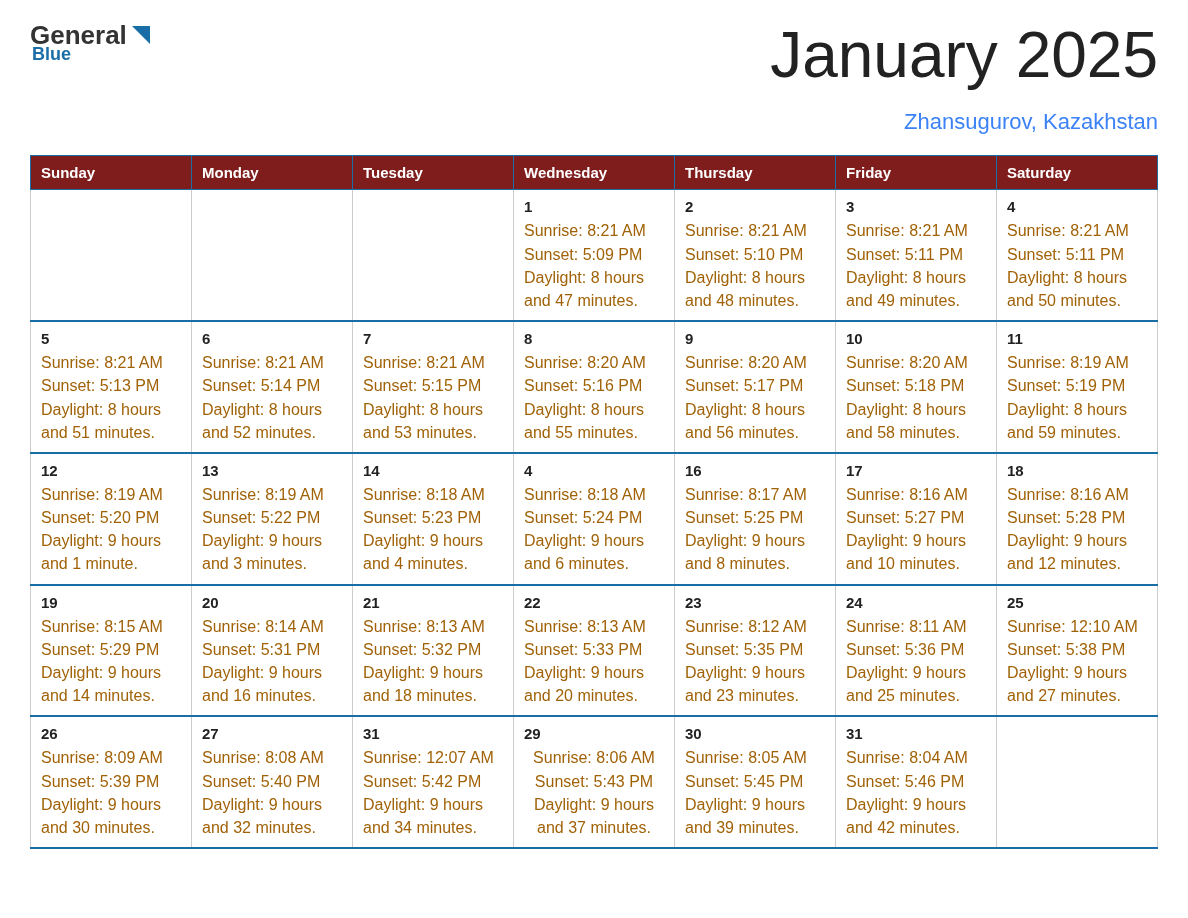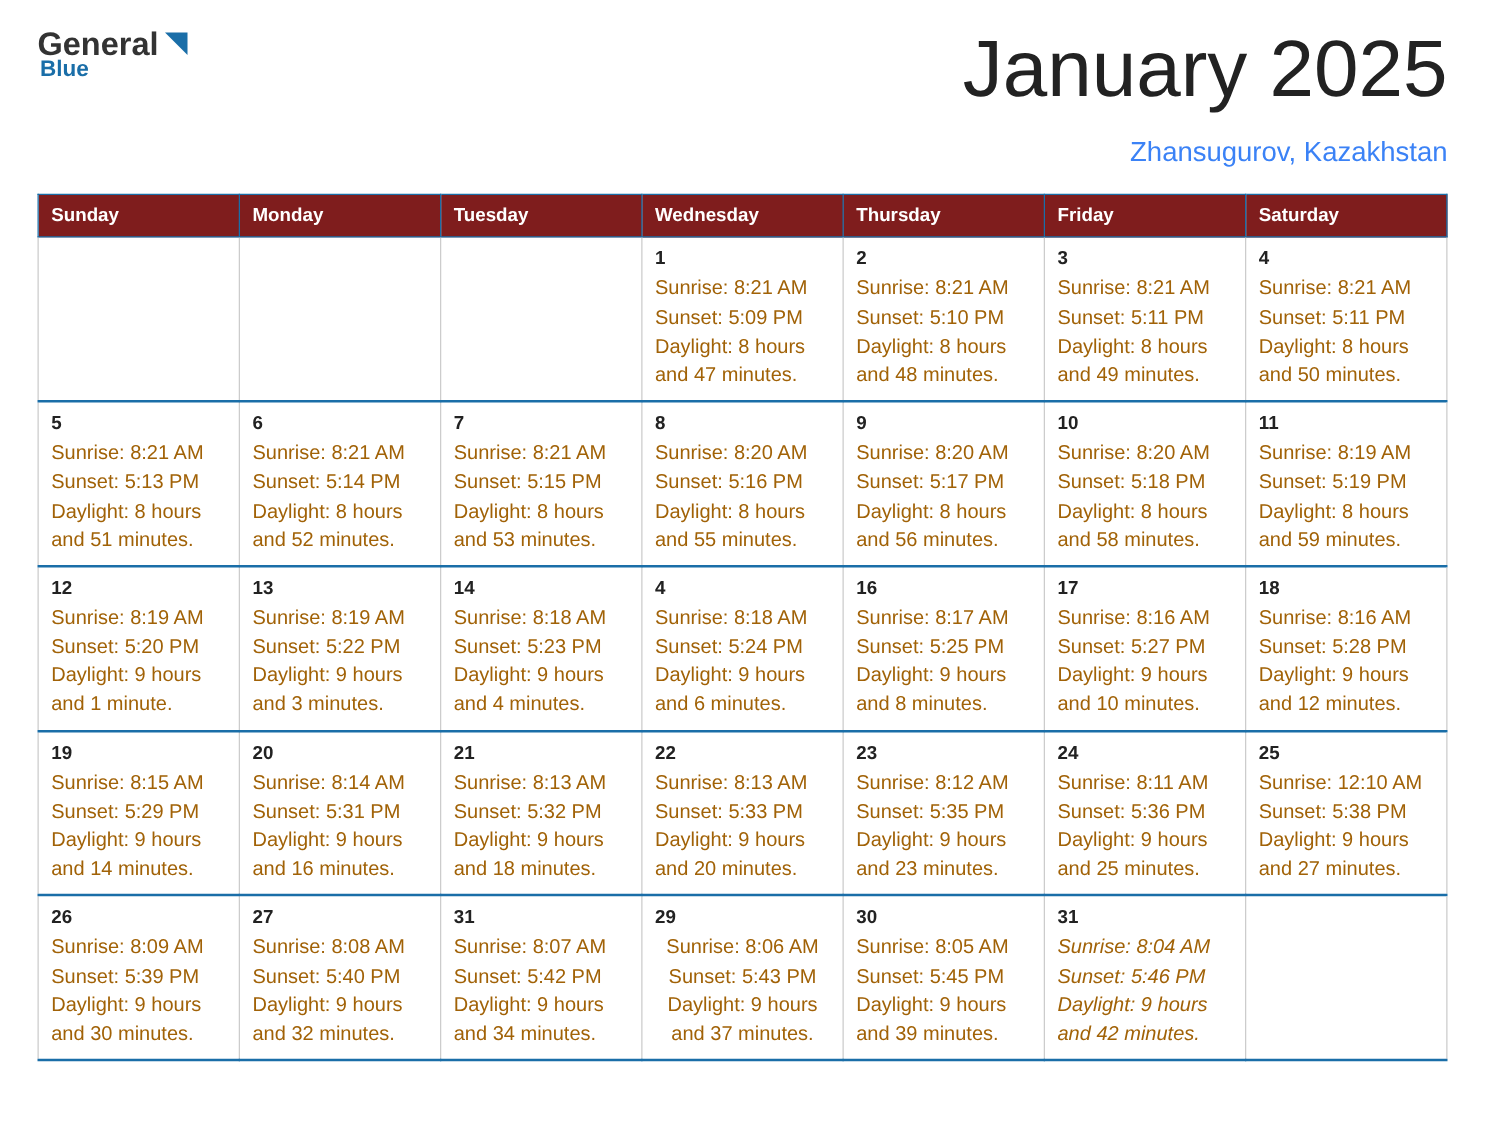--- a/index.html
+++ b/index.html
@@ -322,42 +322,42 @@
         </td>
         <td>
           <span class="day-number">27</span>
           <div class="day-info" style="white-space: pre-line;">Sunrise: 8:08 AM
 Sunset: 5:40 PM
 Daylight: 9 hours
 and 32 minutes.</div>
         </td>
         <td>
           <span class="day-number">31</span>
-          <div class="day-info" style="white-space: pre-line;">Sunrise: 8:07 AM
+          <div class="day-info" style="white-space: pre-line;">Sunrise: 12:07 AM
 Sunset: 5:42 PM
 Daylight: 9 hours
 and 34 minutes.</div>
         </td>
         <td>
           <span class="day-number">29</span>
           <div class="day-info" style="white-space: pre-line; text-align: center;">Sunrise: 8:06 AM
 Sunset: 5:43 PM
 Daylight: 9 hours
 and 37 minutes.</div>
         </td>
         <td>
           <span class="day-number">30</span>
           <div class="day-info" style="white-space: pre-line;">Sunrise: 8:05 AM
 Sunset: 5:45 PM
 Daylight: 9 hours
 and 39 minutes.</div>
         </td>
         <td>
           <span class="day-number">31</span>
-          <div class="day-info" style="white-space: pre-line; font-style: italic;">Sunrise: 8:04 AM
+          <div class="day-info" style="white-space: pre-line;">Sunrise: 8:04 AM
 Sunset: 5:46 PM
 Daylight: 9 hours
 and 42 minutes.</div>
         </td>
         <td class="empty-cell"></td>
       </tr>
     </tbody>
 </table>
 
 </body></html>

